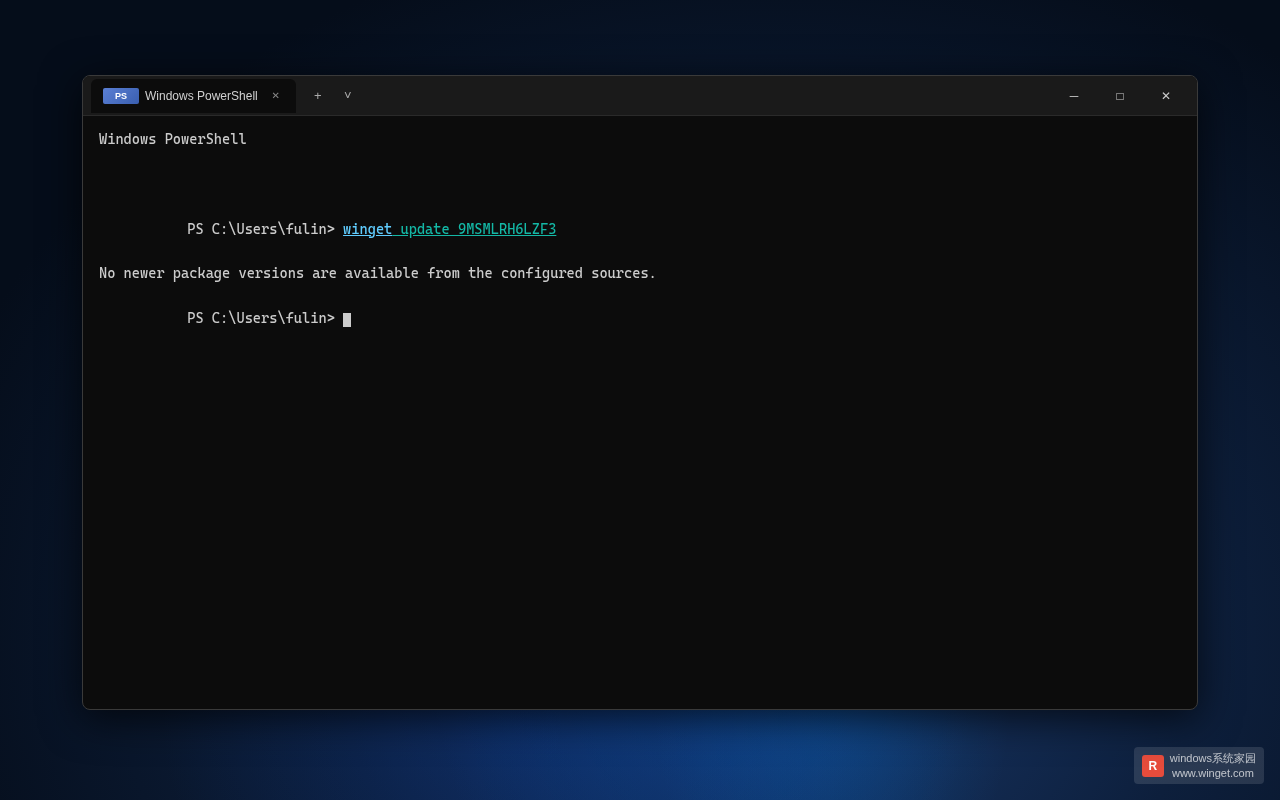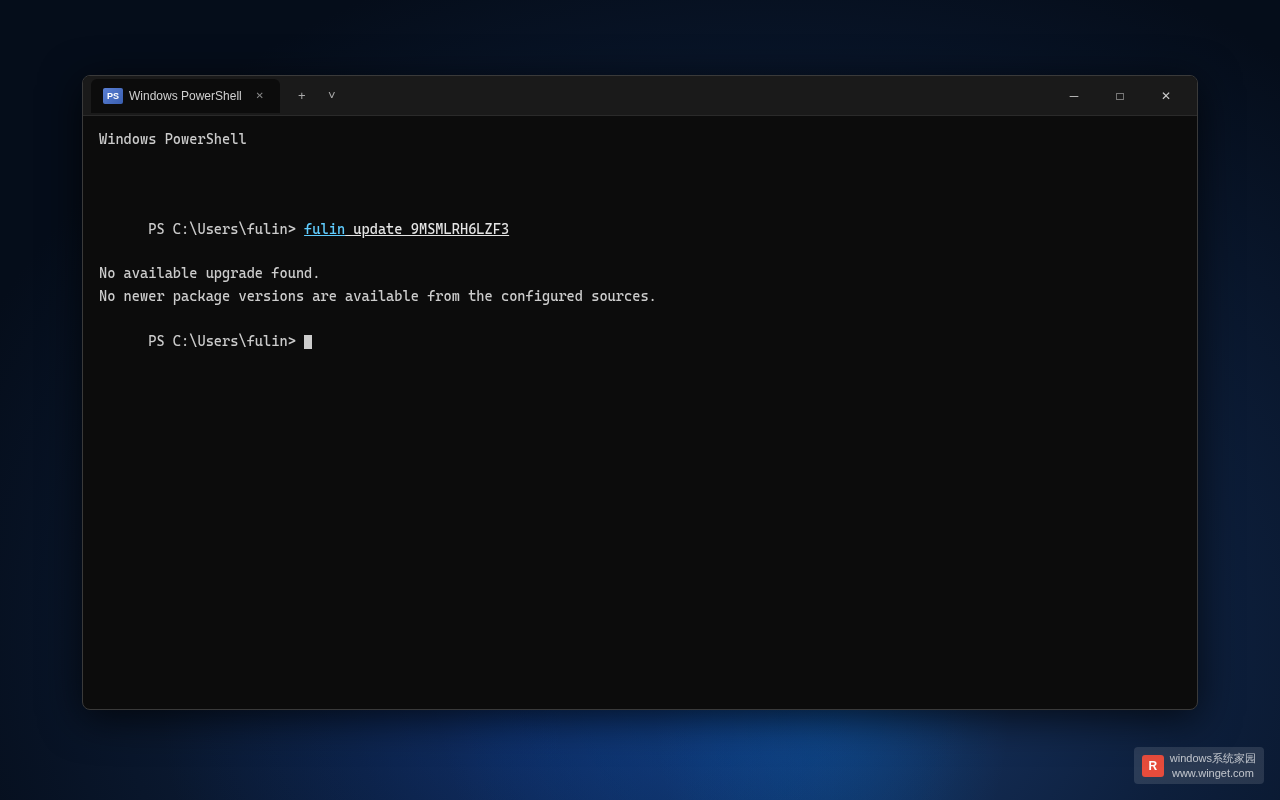--- a/index.html
+++ b/index.html
@@ -130,21 +130,21 @@
       align-items: center;
       gap: 6px;
       background: #0c0c0c;
       padding: 4px 12px;
       border-radius: 6px 6px 0 0;
       height: 34px;
       margin-right: 4px;
     }
 
     .ps-icon {
-      width: 20px;
+      width: 36px;
       height: 16px;
       background: linear-gradient(135deg, #5a7fd4 0%, #3a5fb0 100%);
       border-radius: 2px;
       display: flex;
       align-items: center;
       justify-content: center;
       font-size: 9px;
       color: white;
       font-weight: bold;
       flex-shrink: 0;
@@ -223,29 +223,30 @@
       white-space: pre;
     }
 
     .line-empty {
       height: 1.6em;
       display: block;
     }
 
     .prompt {
       color: #cccccc;
+      margin-left: 39px;
     }
 
     .cmd-highlight {
       color: #60cdff;
       text-decoration: underline;
     }
 
     .cmd-arg {
-      color: #e5e5e5;
+      color: #14b8a6;
       text-decoration: underline;
     }
 
     .cursor {
       display: inline-block;
       width: 8px;
       height: 14px;
       background: #cccccc;
       vertical-align: middle;
       animation: blink 1s step-end infinite;
@@ -299,22 +300,21 @@
       <div class="win-btn">□</div>
       <div class="win-btn close">✕</div>
     </div>
   </div>
 
   <div class="terminal-content">
     <span class="line">Windows PowerShell</span>
     <span class="line-empty"></span>
     <span class="line-empty"></span>
     <span class="line">
-      <span class="prompt">PS C:\Users\fulin&gt; </span><span class="cmd-highlight">fulin</span><span class="cmd-arg"> update 9MSMLRH6LZF3</span>
+      <span class="prompt">PS C:\Users\fulin&gt; </span><span class="cmd-highlight">winget</span><span class="cmd-arg"> update 9MSMLRH6LZF3</span>
     </span>
-    <span class="line">No available upgrade found.</span>
     <span class="line">No newer package versions are available from the configured sources.</span>
     <span class="line">
       <span class="prompt">PS C:\Users\fulin&gt; </span><span class="cursor"></span>
     </span>
   </div>
 
 </div>
 
 </body></html>

